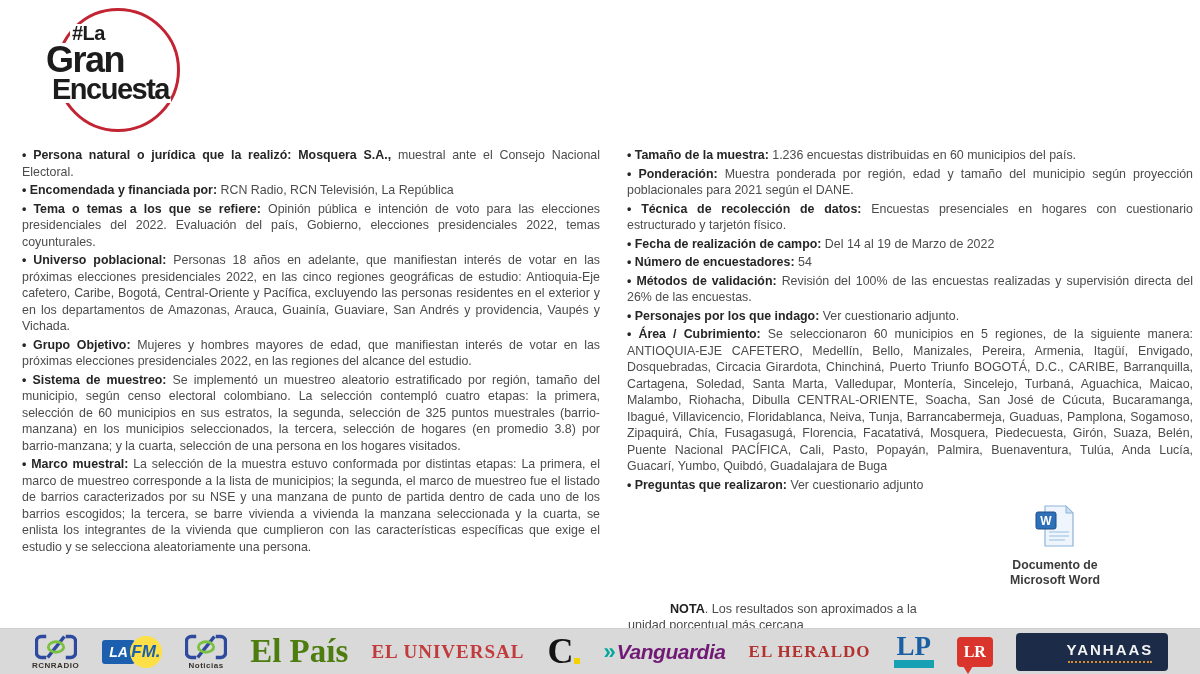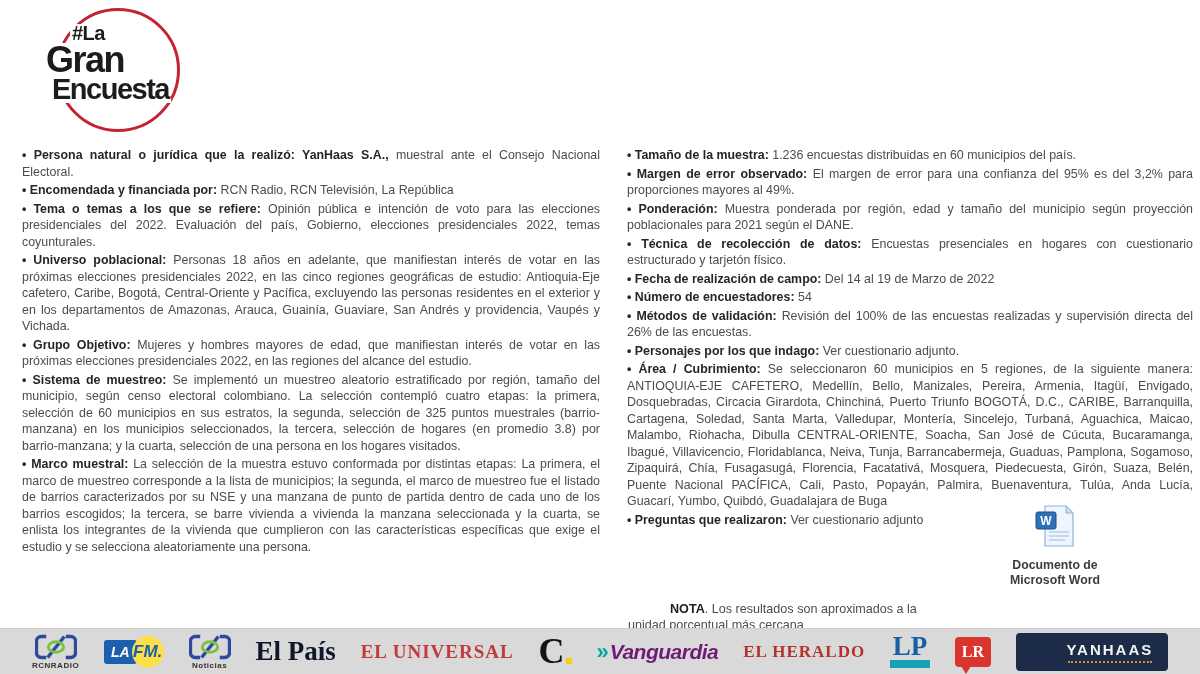--- a/index.html
+++ b/index.html
@@ -39,21 +39,21 @@
     position:absolute;left:0;bottom:0;width:1200px;height:46px;background:#d9d9d9;
     border-top:1px solid #cfcfcf;display:flex;align-items:center;justify-content:space-between;
     padding:0 32px;box-sizing:border-box;
   }
   .flogo{display:flex;flex-direction:column;align-items:center;justify-content:center;}
   .rcn-cap{font-size:8px;font-weight:700;color:#35322e;letter-spacing:0.5px;margin-top:1px;}
   .lafm{flex-direction:row;align-items:center;}
   .lafm-la{background:#1b5fae;color:#fff;font-weight:800;font-style:italic;font-size:14px;padding:4px 7px;border-radius:3px;}
   .lafm-fm{width:32px;height:32px;border-radius:50%;background:#fde047;color:#1b5fae;font-weight:800;font-style:italic;
     font-size:17px;display:flex;align-items:center;justify-content:center;margin-left:-5px;}
-  .elpais{font-family:"Liberation Serif", serif;font-weight:700;font-size:27px;color:#0f172a;}
+  .elpais{font-family:"Liberation Serif", serif;font-weight:700;font-size:33px;color:#4d7c0f;}
   .eluniversal{font-family:"Liberation Serif", serif;font-weight:700;font-size:19px;color:#c13a3c;letter-spacing:1px;}
   .col-c-wrap{flex-direction:row;align-items:flex-end;}
   .col-c{font-family:"Liberation Serif", serif;font-weight:700;font-size:36px;line-height:0.9;color:#141414;}
   .col-dot{width:6px;height:6px;background:#f2d200;margin-left:1px;margin-bottom:4px;}
   .vanguardia{flex-direction:row;align-items:center;}
   .van-chev{color:#00a79d;font-weight:800;font-size:22px;margin-right:1px;}
   .van-text{color:#701a75;font-weight:800;font-style:italic;font-size:21px;letter-spacing:-0.5px;}
   .elheraldo{font-family:"Liberation Serif", serif;font-weight:700;font-size:17px;color:#b3322e;letter-spacing:1px;}
   .lp-text{font-family:"Liberation Serif", serif;font-weight:700;font-size:27px;line-height:0.85;color:#1a5fa4;}
   .lp-bar{width:40px;height:8px;background:#16a0b4;margin-top:2px;}
@@ -76,31 +76,30 @@
     <div class="brand-circle"></div>
     <div class="brand-text">
       <span class="brand-l1">#La</span>
       <span class="brand-l2">Gran</span>
       <span class="brand-l3">Encuesta</span>
     </div>
   </div>
 
 
   <div class="col col-left">
-      <p class="bullet-item"><strong>• Persona natural o jurídica que la realizó: YanHaas S.A., </strong><span>muestral ante el Consejo Nacional Electoral.</span></p>
+      <p class="bullet-item"><strong>• Persona natural o jurídica que la realizó: Mosquera S.A., </strong><span>muestral ante el Consejo Nacional Electoral.</span></p>
       <p class="bullet-item"><strong>• Encomendada y financiada por: </strong><span>RCN Radio, RCN Televisión, La República</span></p>
       <p class="bullet-item"><strong>• Tema o temas a los que se refiere: </strong><span>Opinión pública e intención de voto para las elecciones presidenciales del 2022. Evaluación del país, Gobierno, elecciones presidenciales 2022, temas coyunturales.</span></p>
       <p class="bullet-item"><strong>• Universo poblacional: </strong><span>Personas 18 años en adelante, que manifiestan interés de votar en las próximas elecciones presidenciales 2022, en las cinco regiones geográficas de estudio: Antioquia-Eje cafetero, Caribe, Bogotá, Central-Oriente y Pacífica, excluyendo las personas residentes en el exterior y en los departamentos de Amazonas, Arauca, Guainía, Guaviare, San Andrés y providencia, Vaupés y Vichada.</span></p>
       <p class="bullet-item"><strong>• Grupo Objetivo: </strong><span>Mujeres y hombres mayores de edad, que manifiestan interés de votar en las próximas elecciones presidenciales 2022, en las regiones del alcance del estudio.</span></p>
       <p class="bullet-item"><strong>• Sistema de muestreo: </strong><span>Se implementó un muestreo aleatorio estratificado por región, tamaño del municipio, según censo electoral colombiano. La selección contempló cuatro etapas: la primera, selección de 60 municipios en sus estratos, la segunda, selección de 325 puntos muestrales (barrio-manzana) en los municipios seleccionados, la tercera, selección de hogares (en promedio 3.8) por barrio-manzana; y la cuarta, selección de una persona en los hogares visitados.</span></p>
       <p class="bullet-item"><strong>• Marco muestral: </strong><span>La selección de la muestra estuvo conformada por distintas etapas: La primera, el marco de muestreo corresponde a la lista de municipios; la segunda, el marco de muestreo fue el listado de barrios caracterizados por su NSE y una manzana de punto de partida dentro de cada uno de los barrios escogidos; la tercera, se barre vivienda a vivienda la manzana seleccionada y la cuarta, se enlista los integrantes de la vivienda que cumplieron con las características específicas que exige el estudio y se selecciona aleatoriamente una persona.</span></p>
     </div>
   <div class="col col-right">
       <p class="bullet-item"><strong>• Tamaño de la muestra: </strong><span>1.236 encuestas distribuidas en 60 municipios del país.</span></p>
-      <p class="bullet-item"><strong>• Margen de error observado: </strong><span>El margen de error para una confianza del 95% es del 3,2% para proporciones mayores al 49%.</span></p>
       <p class="bullet-item"><strong>• Ponderación: </strong><span>Muestra ponderada por región, edad y tamaño del municipio según proyección poblacionales para 2021 según el DANE.</span></p>
       <p class="bullet-item"><strong>• Técnica de recolección de datos: </strong><span>Encuestas presenciales en hogares con cuestionario estructurado y tarjetón físico.</span></p>
       <p class="bullet-item"><strong>• Fecha de realización de campo: </strong><span>Del 14 al 19 de Marzo de 2022</span></p>
       <p class="bullet-item"><strong>• Número de encuestadores: </strong><span>54</span></p>
       <p class="bullet-item"><strong>• Métodos de validación: </strong><span>Revisión del 100% de las encuestas realizadas y supervisión directa del 26% de las encuestas.</span></p>
       <p class="bullet-item"><strong>• Personajes por los que indago: </strong><span>Ver cuestionario adjunto.</span></p>
       <p class="bullet-item"><strong>• Área / Cubrimiento: </strong><span>Se seleccionaron 60 municipios en 5 regiones, de la siguiente manera: ANTIOQUIA-EJE CAFETERO, Medellín, Bello, Manizales, Pereira, Armenia, Itagüí, Envigado, Dosquebradas, Circacia Girardota, Chinchiná, Puerto Triunfo BOGOTÁ, D.C., CARIBE, Barranquilla, Cartagena, Soledad, Santa Marta, Valledupar, Montería, Sincelejo, Turbaná, Aguachica, Maicao, Malambo, Riohacha, Dibulla CENTRAL-ORIENTE, Soacha, San José de Cúcuta, Bucaramanga, Ibagué, Villavicencio, Floridablanca, Neiva, Tunja, Barrancabermeja, Guaduas, Pamplona, Sogamoso, Zipaquirá, Chía, Fusagasugá, Florencia, Facatativá, Mosquera, Piedecuesta, Girón, Suaza, Belén, Puente Nacional PACÍFICA, Cali, Pasto, Popayán, Palmira, Buenaventura, Tulúa, Anda Lucía, Guacarí, Yumbo, Quibdó, Guadalajara de Buga</span></p>
       <p class="bullet-item"><strong>• Preguntas que realizaron: </strong><span>Ver cuestionario adjunto</span></p>
     </div>
 

